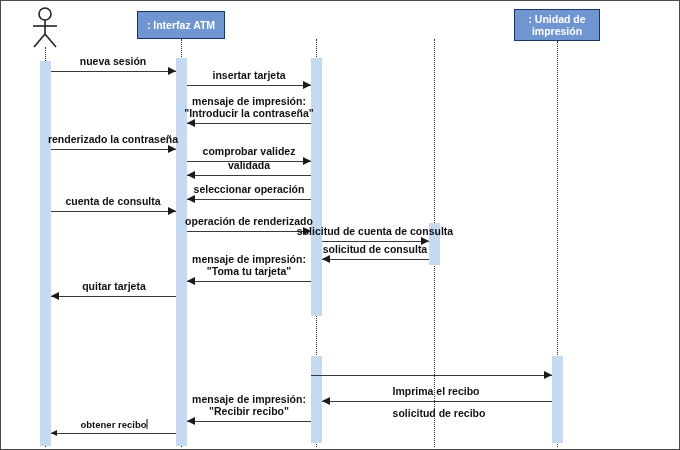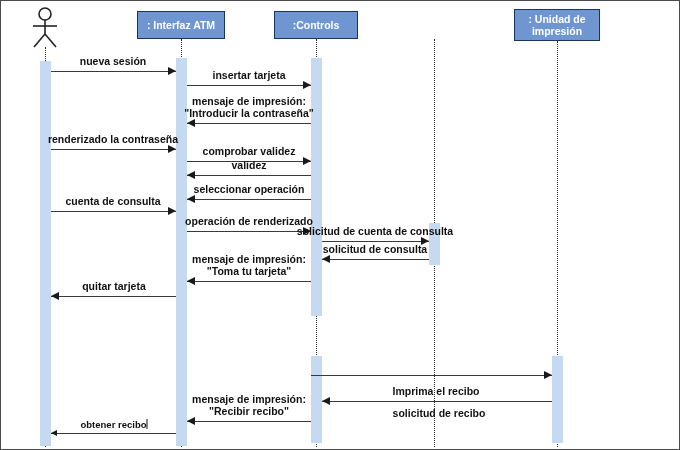--- a/index.html
+++ b/index.html
@@ -106,23 +106,20 @@
       <line x1="18" y1="13" x2="18" y2="27" stroke="#222222" stroke-width="1.6"></line>
       <line x1="6" y1="19" x2="30" y2="19" stroke="#222222" stroke-width="1.6"></line>
       <line x1="18" y1="27" x2="7" y2="40" stroke="#222222" stroke-width="1.6"></line>
       <line x1="18" y1="27" x2="29" y2="40" stroke="#222222" stroke-width="1.6"></line>
     </svg>
   </div>
 
   <div class="plbox" style="left:136px; top:10px; width:88px; height:28px;">
     <span>: Interfaz ATM</span>
   </div>
-  <div class="plbox" style="left:273px; top:10px; width:84px; height:28px;">
-    <span>:Controls</span>
-  </div>
   <div class="plbox" style="left:513px; top:8px; width:86px; height:32px;">
     <span>: Unidad de impresión</span>
   </div>
 
   <div class="lifeline" style="left:44px;  top:46px; height:400px;"></div>
   <div class="lifeline" style="left:180px; top:38px; height:408px;"></div>
   <div class="lifeline" style="left:315px; top:38px; height:408px;"></div>
   <div class="lifeline" style="left:433px; top:38px; height:408px;"></div>
   <div class="lifeline" style="left:556px; top:40px; height:406px;"></div>
 
@@ -162,21 +159,21 @@
 
   <div class="msg" style="left:186px; top:160px; width:124px;">
     <div class="line" style="width:124px;"></div>
     <div class="head right" style="left:116px;"></div>
     <div class="label" style="left:62px; top:-15px;">comprobar validez</div>
   </div>
 
   <div class="msg" style="left:186px; top:174px; width:124px;">
     <div class="line" style="width:124px;"></div>
     <div class="head left" style="left:0px;"></div>
-    <div class="label" style="left:62px; top:-15px;">validez</div>
+    <div class="label" style="left:62px; top:-15px;">validada</div>
   </div>
 
   <div class="msg" style="left:186px; top:198px; width:124px;">
     <div class="line" style="width:124px;"></div>
     <div class="head left" style="left:0px;"></div>
     <div class="label" style="left:62px; top:-15px;">seleccionar operación</div>
   </div>
 
   <div class="msg" style="left:50px; top:210px; width:125px;">
     <div class="line" style="width:125px;"></div>

